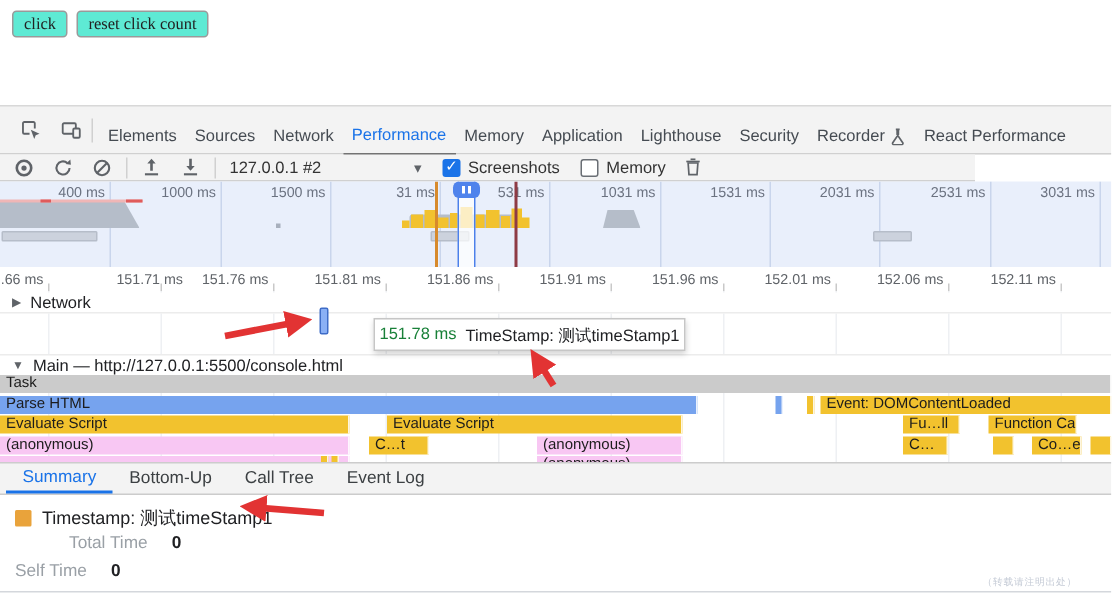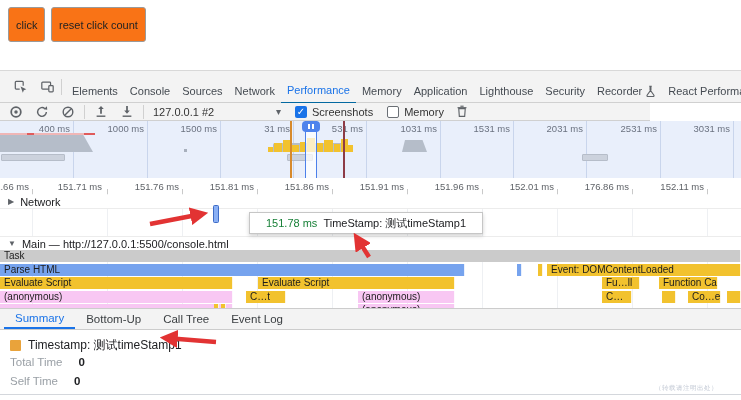--- a/index.html
+++ b/index.html
@@ -2,34 +2,34 @@
 <html><head>
 <meta charset="utf-8">
 <style>
   *{box-sizing:border-box;margin:0;padding:0}
   html,body{background:#fff}
   body{font-family:"Liberation Sans",sans-serif;color:#202124}
   #app{position:relative;width:741px;height:400px;overflow:hidden;background:#fff}
   .abs{position:absolute}
 
   
-  .pg-btn{position:absolute;top:7px;height:35px;font-size:11px;color:#222;
-    background:#f97316;border:1px solid #9a9a9a;border-radius:3px;padding:0 7px;
-    font-family:Liberation Sans, sans-serif}
+  .pg-btn{position:absolute;top:7px;height:18px;font-size:11px;color:#222;
+    background:#5eead4;border:1px solid #9a9a9a;border-radius:3px;padding:0 7px;
+    font-family:Liberation Serif, serif}
 
   
   #tabbar{position:absolute;left:0;top:70px;width:741px;height:33px;background:#f3f3f3;
     border-top:1px solid #d8d8d8;border-bottom:1px solid #d0d0d0;display:flex;align-items:flex-end}
   #tabbar .icons{display:flex;align-items:center;height:100%;padding:0 4px 0 7px}
   .tbicon{width:15px;height:15px;margin:0 6px;display:flex;align-items:center;justify-content:center}
   .tbicon svg{display:block}
   .vdiv{width:1px;height:16px;background:#d0d0d0;align-self:center}
   .tab{font-size:11px;color:#454b52;padding:0 6px;height:26px;line-height:24px;
     display:flex;align-items:center;gap:3px;white-space:nowrap;cursor:default}
-  .tab.active{color:#1a73e8;border-bottom:2px solid #0369a1}
+  .tab.active{color:#1a73e8;border-bottom:2px solid #737373}
 
   
   #ptoolbar{position:absolute;left:0;top:103px;width:650px;height:18px;background:#f3f3f3;
     border-bottom:1px solid #d0d0d0;display:flex;align-items:center;font-size:11px;color:#333}
   #ptoolbar .ticon{margin:0 6px;display:flex;align-items:center}
   .chk{width:12px;height:12px;border-radius:2px;display:inline-flex;align-items:center;
     justify-content:center;font-size:10px;line-height:1;margin-right:5px}
   .chk.on{background:#1a73e8;color:#fff}
   .chk.off{background:#fff;border:1.5px solid #6a6f75;color:transparent}
 
@@ -50,21 +50,21 @@
   .tr-grid{position:absolute;top:0;width:1px;height:114px;background:#eef0f3}
   .sec-head{position:absolute;left:0;width:741px;height:14px;font-size:11px;color:#202124;
     display:flex;align-items:center;gap:6px;padding-left:8px;background:#fff}
   .disc{font-size:8px;color:#5f6368}
   .bar{position:absolute;height:12px;font-size:10px;line-height:12px;color:#1c1c1c;
     padding-left:4px;overflow:hidden;white-space:nowrap;border-right:1px solid rgba(255,255,255,.85)}
 
   
   #tooltip{position:absolute;left:249px;top:18px;height:22px;background:#fff;border:1px solid #c6c6c6;
     box-shadow:0 2px 4px rgba(0,0,0,.18);display:flex;align-items:center;gap:6px;
-    padding:0 16px;font-size:11px;white-space:nowrap;z-index:5}
+    padding:0 3px;font-size:11px;white-space:nowrap;z-index:5}
   #tooltip .tt-time{color:#188038}
 
   
   #ts-marker{position:absolute;width:6px;height:18px;border-radius:1.5px;
     background:#8ab0f5;border:1.5px solid #3e6cc7;z-index:4}
 
   
   #btabs{position:absolute;left:0;top:308px;width:741px;height:22px;background:#f3f3f3;
     border-top:1px solid #ccc;border-bottom:1px solid #ccc;display:flex;align-items:stretch;padding-left:4px}
   .btab{font-size:11.5px;color:#3c4043;padding:0 11px;display:flex;align-items:center;cursor:default}
@@ -102,21 +102,20 @@
       <span class="tbicon">
         <svg width="15" height="14" viewBox="0 0 16 16">
             <rect x="1.5" y="2.5" width="10" height="8" rx="1" fill="none" stroke="#5f6368" stroke-width="1.4"></rect>
             <rect x="9.5" y="6.5" width="5" height="7" rx="1" fill="#f3f3f3" stroke="#5f6368" stroke-width="1.4"></rect>
           </svg>
       </span>
       <span class="vdiv"></span>
     </div>
     <div id="tab-strip" style="display:flex;align-items:stretch;height:100%;padding-top:7px">
         <div class="tab">Elements</div>
-        <div class="tab">Console</div>
         <div class="tab">Sources</div>
         <div class="tab">Network</div>
         <div class="tab active">Performance</div>
         <div class="tab">Memory</div>
         <div class="tab">Application</div>
         <div class="tab">Lighthouse</div>
         <div class="tab">Security</div>
         <div class="tab">Recorder<svg width="11" height="12" viewBox="0 0 12 14">
             <path fill="none" stroke="#5f6368" stroke-width="1.3" d="M4.5 1.5h3M5.5 1.5v4L10 12a1 1 0 0 1-.9 1.4H2.9A1 1 0 0 1 2 12l4.5-6.5v-4"></path>
           </svg></div>
@@ -225,35 +224,35 @@
       <div class="abs" style="left: 302px; top: 0px; width: 18px; height: 11px; background: rgb(79, 131, 236); border-radius: 4px;">
         <div class="abs" style="left: 6px; top: 3px; width: 1.5px; height: 5px; background: rgb(255, 255, 255);"></div>
         <div class="abs" style="left: 10px; top: 3px; width: 1.5px; height: 5px; background: rgb(255, 255, 255);"></div>
       </div>
       <div class="abs" style="left: 343px; top: 0px; width: 1.5px; height: 57px; background: rgb(142, 59, 69);"></div>
     </div>
 
   <div id="ruler">
       <div class="rl-lbl" style="left: -41px;">151.66 ms</div>
       <div class="rl-tick" style="left: 32px;"></div>
-      <div class="rl-lbl" style="left: 32px;">151.71 ms</div>
+      <div class="rl-lbl" style="left: 52px;">151.71 ms</div>
       <div class="rl-tick" style="left: 107px;"></div>
       <div class="rl-lbl" style="left: 109px;">151.76 ms</div>
       <div class="rl-tick" style="left: 182px;"></div>
       <div class="rl-lbl" style="left: 184px;">151.81 ms</div>
       <div class="rl-tick" style="left: 257px;"></div>
       <div class="rl-lbl" style="left: 259px;">151.86 ms</div>
       <div class="rl-tick" style="left: 332px;"></div>
       <div class="rl-lbl" style="left: 334px;">151.91 ms</div>
       <div class="rl-tick" style="left: 407px;"></div>
       <div class="rl-lbl" style="left: 409px;">151.96 ms</div>
       <div class="rl-tick" style="left: 482px;"></div>
       <div class="rl-lbl" style="left: 484px;">152.01 ms</div>
       <div class="rl-tick" style="left: 557px;"></div>
-      <div class="rl-lbl" style="left: 559px;">176.86 ms</div>
+      <div class="rl-lbl" style="left: 559px;">152.06 ms</div>
       <div class="rl-tick" style="left: 632px;"></div>
       <div class="rl-lbl" style="left: 634px;">152.11 ms</div>
       <div class="rl-tick" style="left: 707px;"></div>
     </div>
 
   <div id="tracks">
     <div id="trgrid">
         <div class="tr-grid" style="left: 32px;"></div>
         <div class="tr-grid" style="left: 107px;"></div>
         <div class="tr-grid" style="left: 182px;"></div>
@@ -308,21 +307,21 @@
       <div class="btab">Call Tree</div>
       <div class="btab">Event Log</div>
     </div>
 
   <div id="summary">
     <div id="legend">
       <span class="sq" style="background: rgb(233, 163, 59);"></span>
       <span>Timestamp: 测试timeStamp1</span>
     </div>
     <div id="statrows">
-        <div class="statrow" style="top: 26px;"><span>Total Time</span><b>0</b></div>
+        <div class="statrow" style="top: 26px; margin-left: 36px;"><span>Total Time</span><b>0</b></div>
         <div class="statrow" style="top: 45px;"><span>Self Time</span><b>0</b></div>
       </div>
   </div>
 
   <div id="watermark">（转载请注明出处）</div>
 
   <svg id="arrows" viewBox="0 0 741 400">
     <defs>
       <marker id="ah" markerWidth="4" markerHeight="4" refX="2.6" refY="2" orient="auto">
         <path d="M0 0L4 2L0 4z" fill="#e23333"></path>

